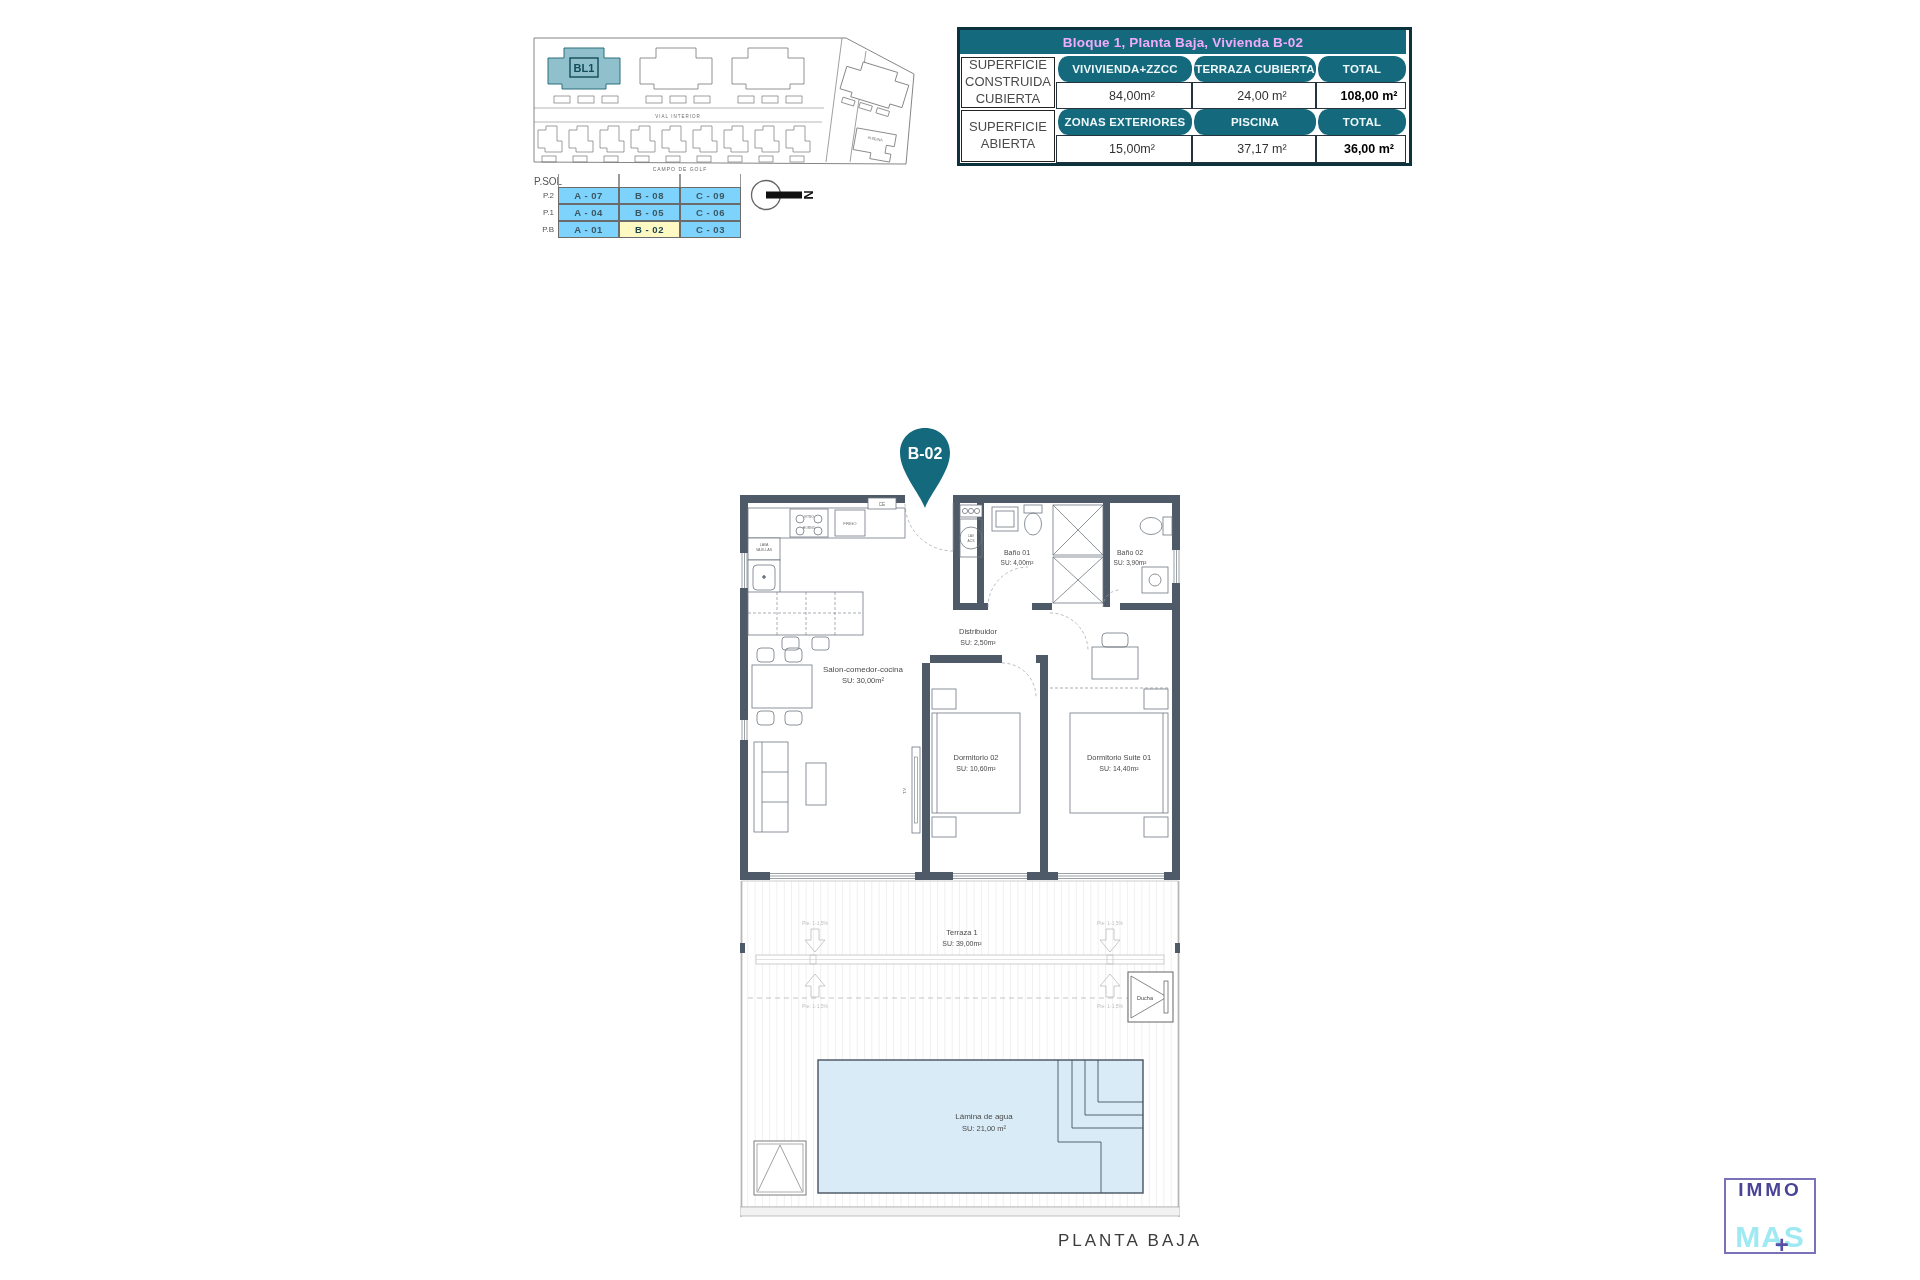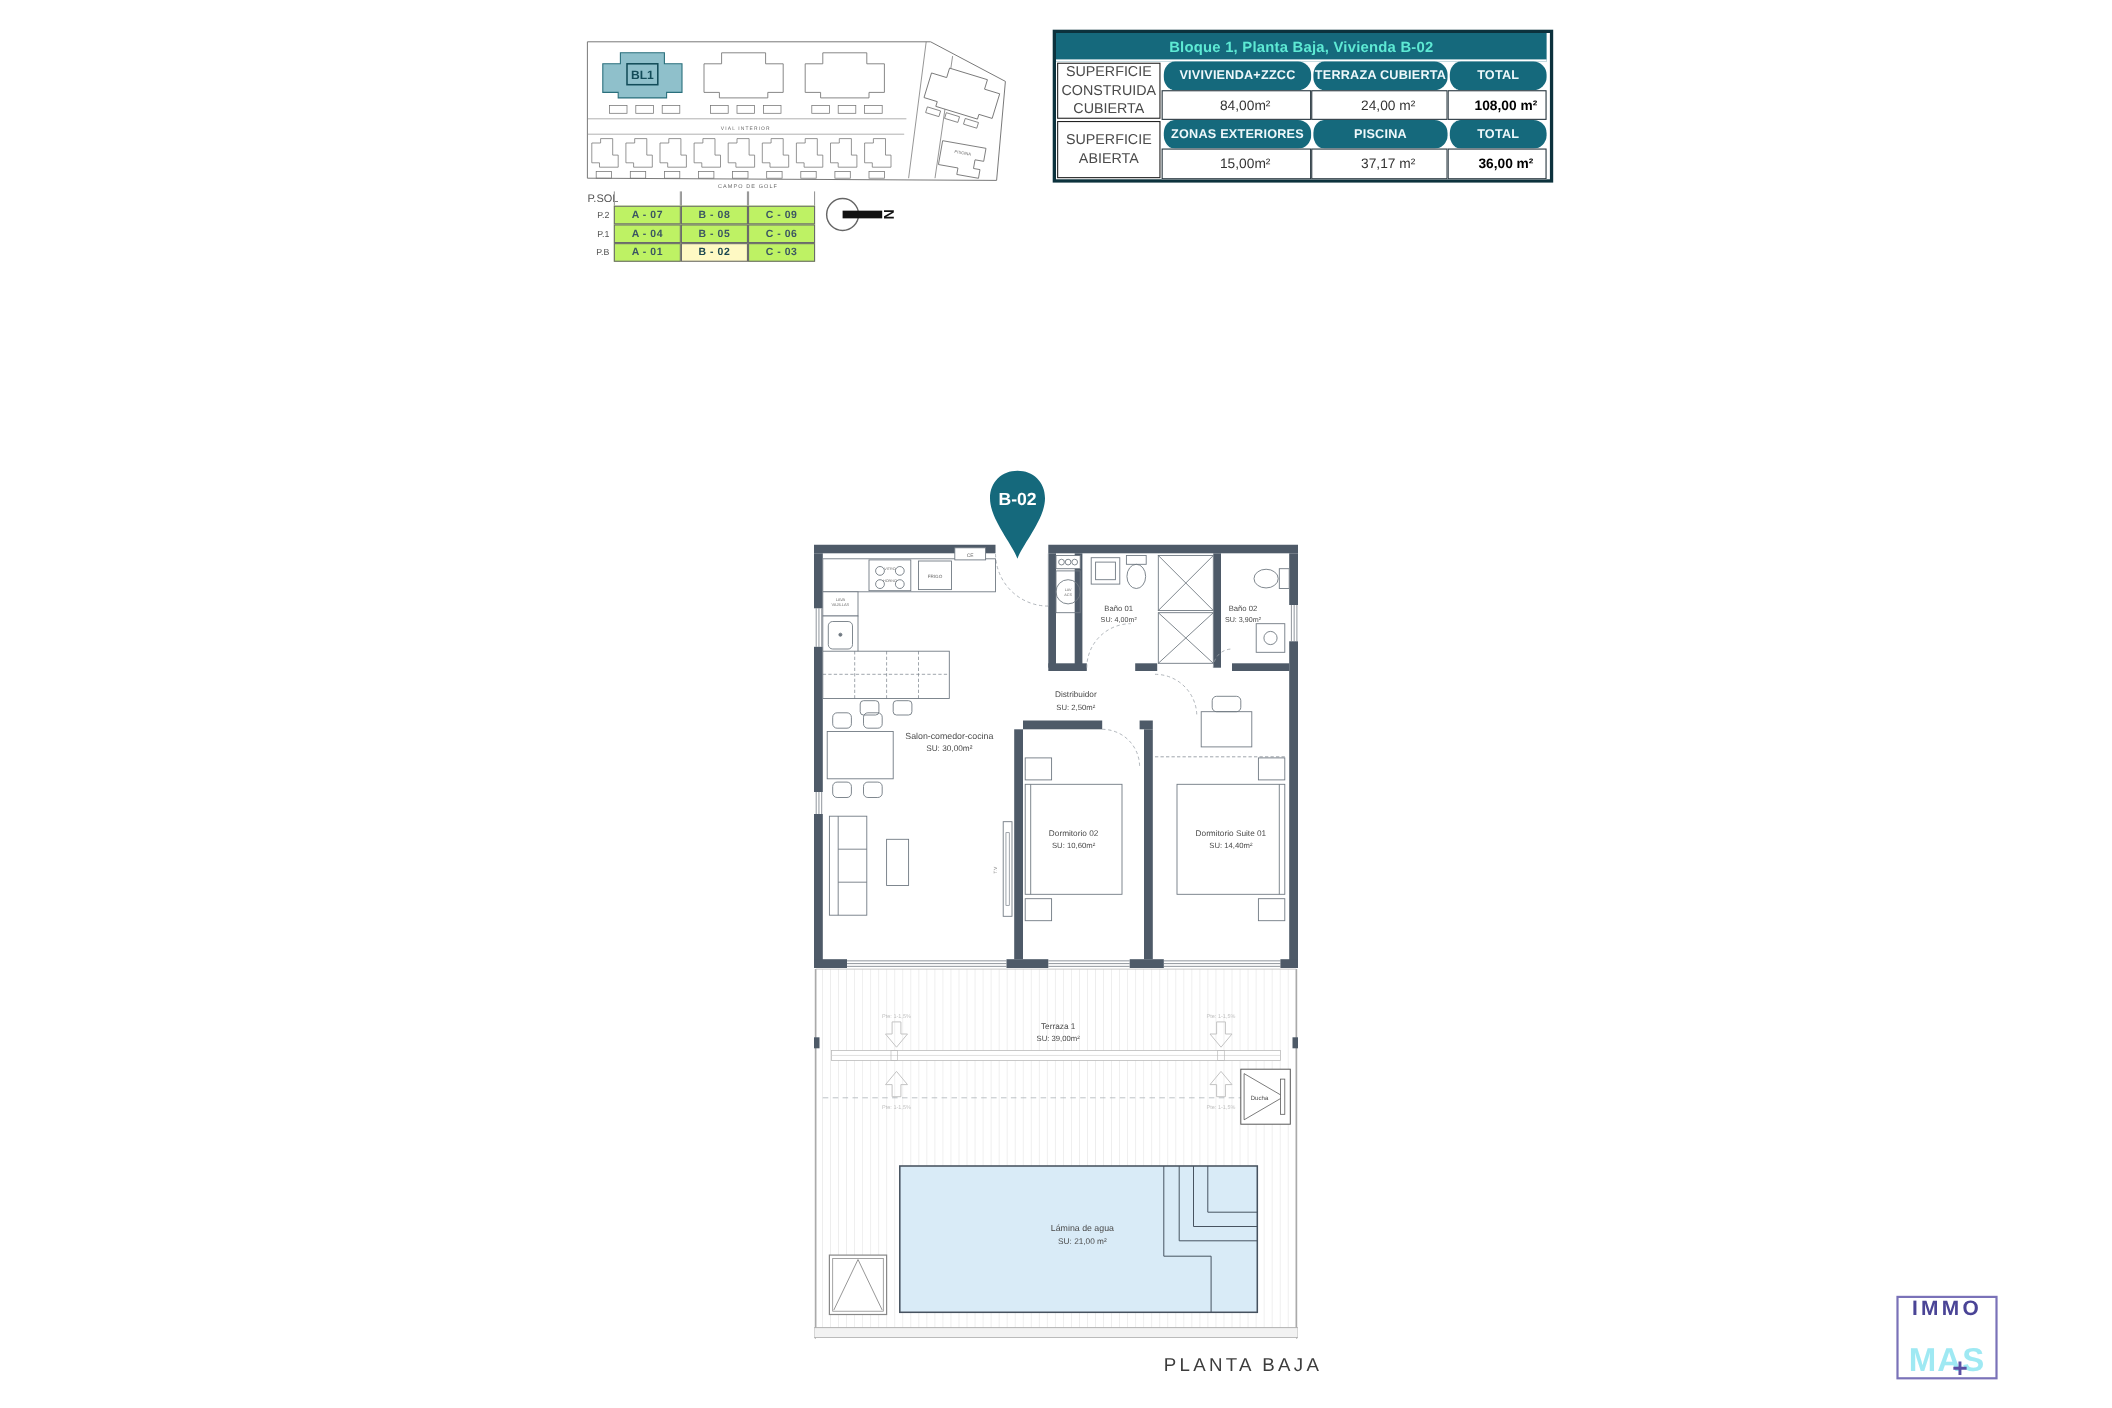--- a/index.html
+++ b/index.html
@@ -12,32 +12,32 @@
 
   
   .site-plan{position:absolute;left:528px;top:24px;}
 
   
   .floor-table{position:absolute;left:532px;top:174px;display:grid;
                grid-template-columns:26px 61px 61px 61px;grid-template-rows:13px 17px 17px 17px;}
   .ft-corner{font-size:10px;color:#555;display:flex;align-items:flex-end;padding-left:2px;}
   .ft-stub{border-left:1px solid #999;border-right:1px solid #999;}
   .ft-floor{font-size:8px;color:#555;display:flex;align-items:center;justify-content:flex-end;padding-right:4px;}
-  .ft-cell{border:1px solid #6b6b6b;background:#bef264;display:flex;align-items:center;justify-content:center;
+  .ft-cell{border:1px solid #6b6b6b;background:#7dd3fc;display:flex;align-items:center;justify-content:center;
            font-size:9.5px;font-weight:bold;color:#3c5662;letter-spacing:.5px;}
   .ft-cell.hl{background:#fef9c3;color:#19454f;}
 
   
   .north{position:absolute;left:744px;top:172px;}
 
   
   .surface-table{position:absolute;left:957px;top:27px;width:449px;border:3px solid #0c323d;background:#fff;
                  display:grid;grid-template-columns:96px 136px 124px 90px;
                  grid-template-rows:26px 26px 27px 26px 28px;}
-  .st-title{grid-column:1/5;background:#15697c;color:#5eead4;font-weight:bold;font-size:13.5px;
+  .st-title{grid-column:1/5;background:#15697c;color:#f0abfc;font-weight:bold;font-size:13.5px;
             display:flex;align-items:center;justify-content:center;border-bottom:2px solid #fff;letter-spacing:.2px;}
   .st-label{grid-row:span 2;border:1.5px solid #222;margin:1px;display:flex;align-items:center;justify-content:center;
             text-align:center;font-size:13px;color:#4a4a4a;line-height:1.3;}
   .st-head{background:#15697c;color:#eef8fb;font-weight:bold;font-size:11.5px;display:flex;align-items:center;
            justify-content:center;border-left:2px solid #fff;letter-spacing:.2px;border-radius:12px;}
   .st-val{display:flex;align-items:center;justify-content:center;font-size:12.5px;color:#333;
           border:1px solid #25343c;margin:0;background:#fff;padding-left:16px;}
   .st-val.total{font-weight:bold;color:#000;}
 
   

